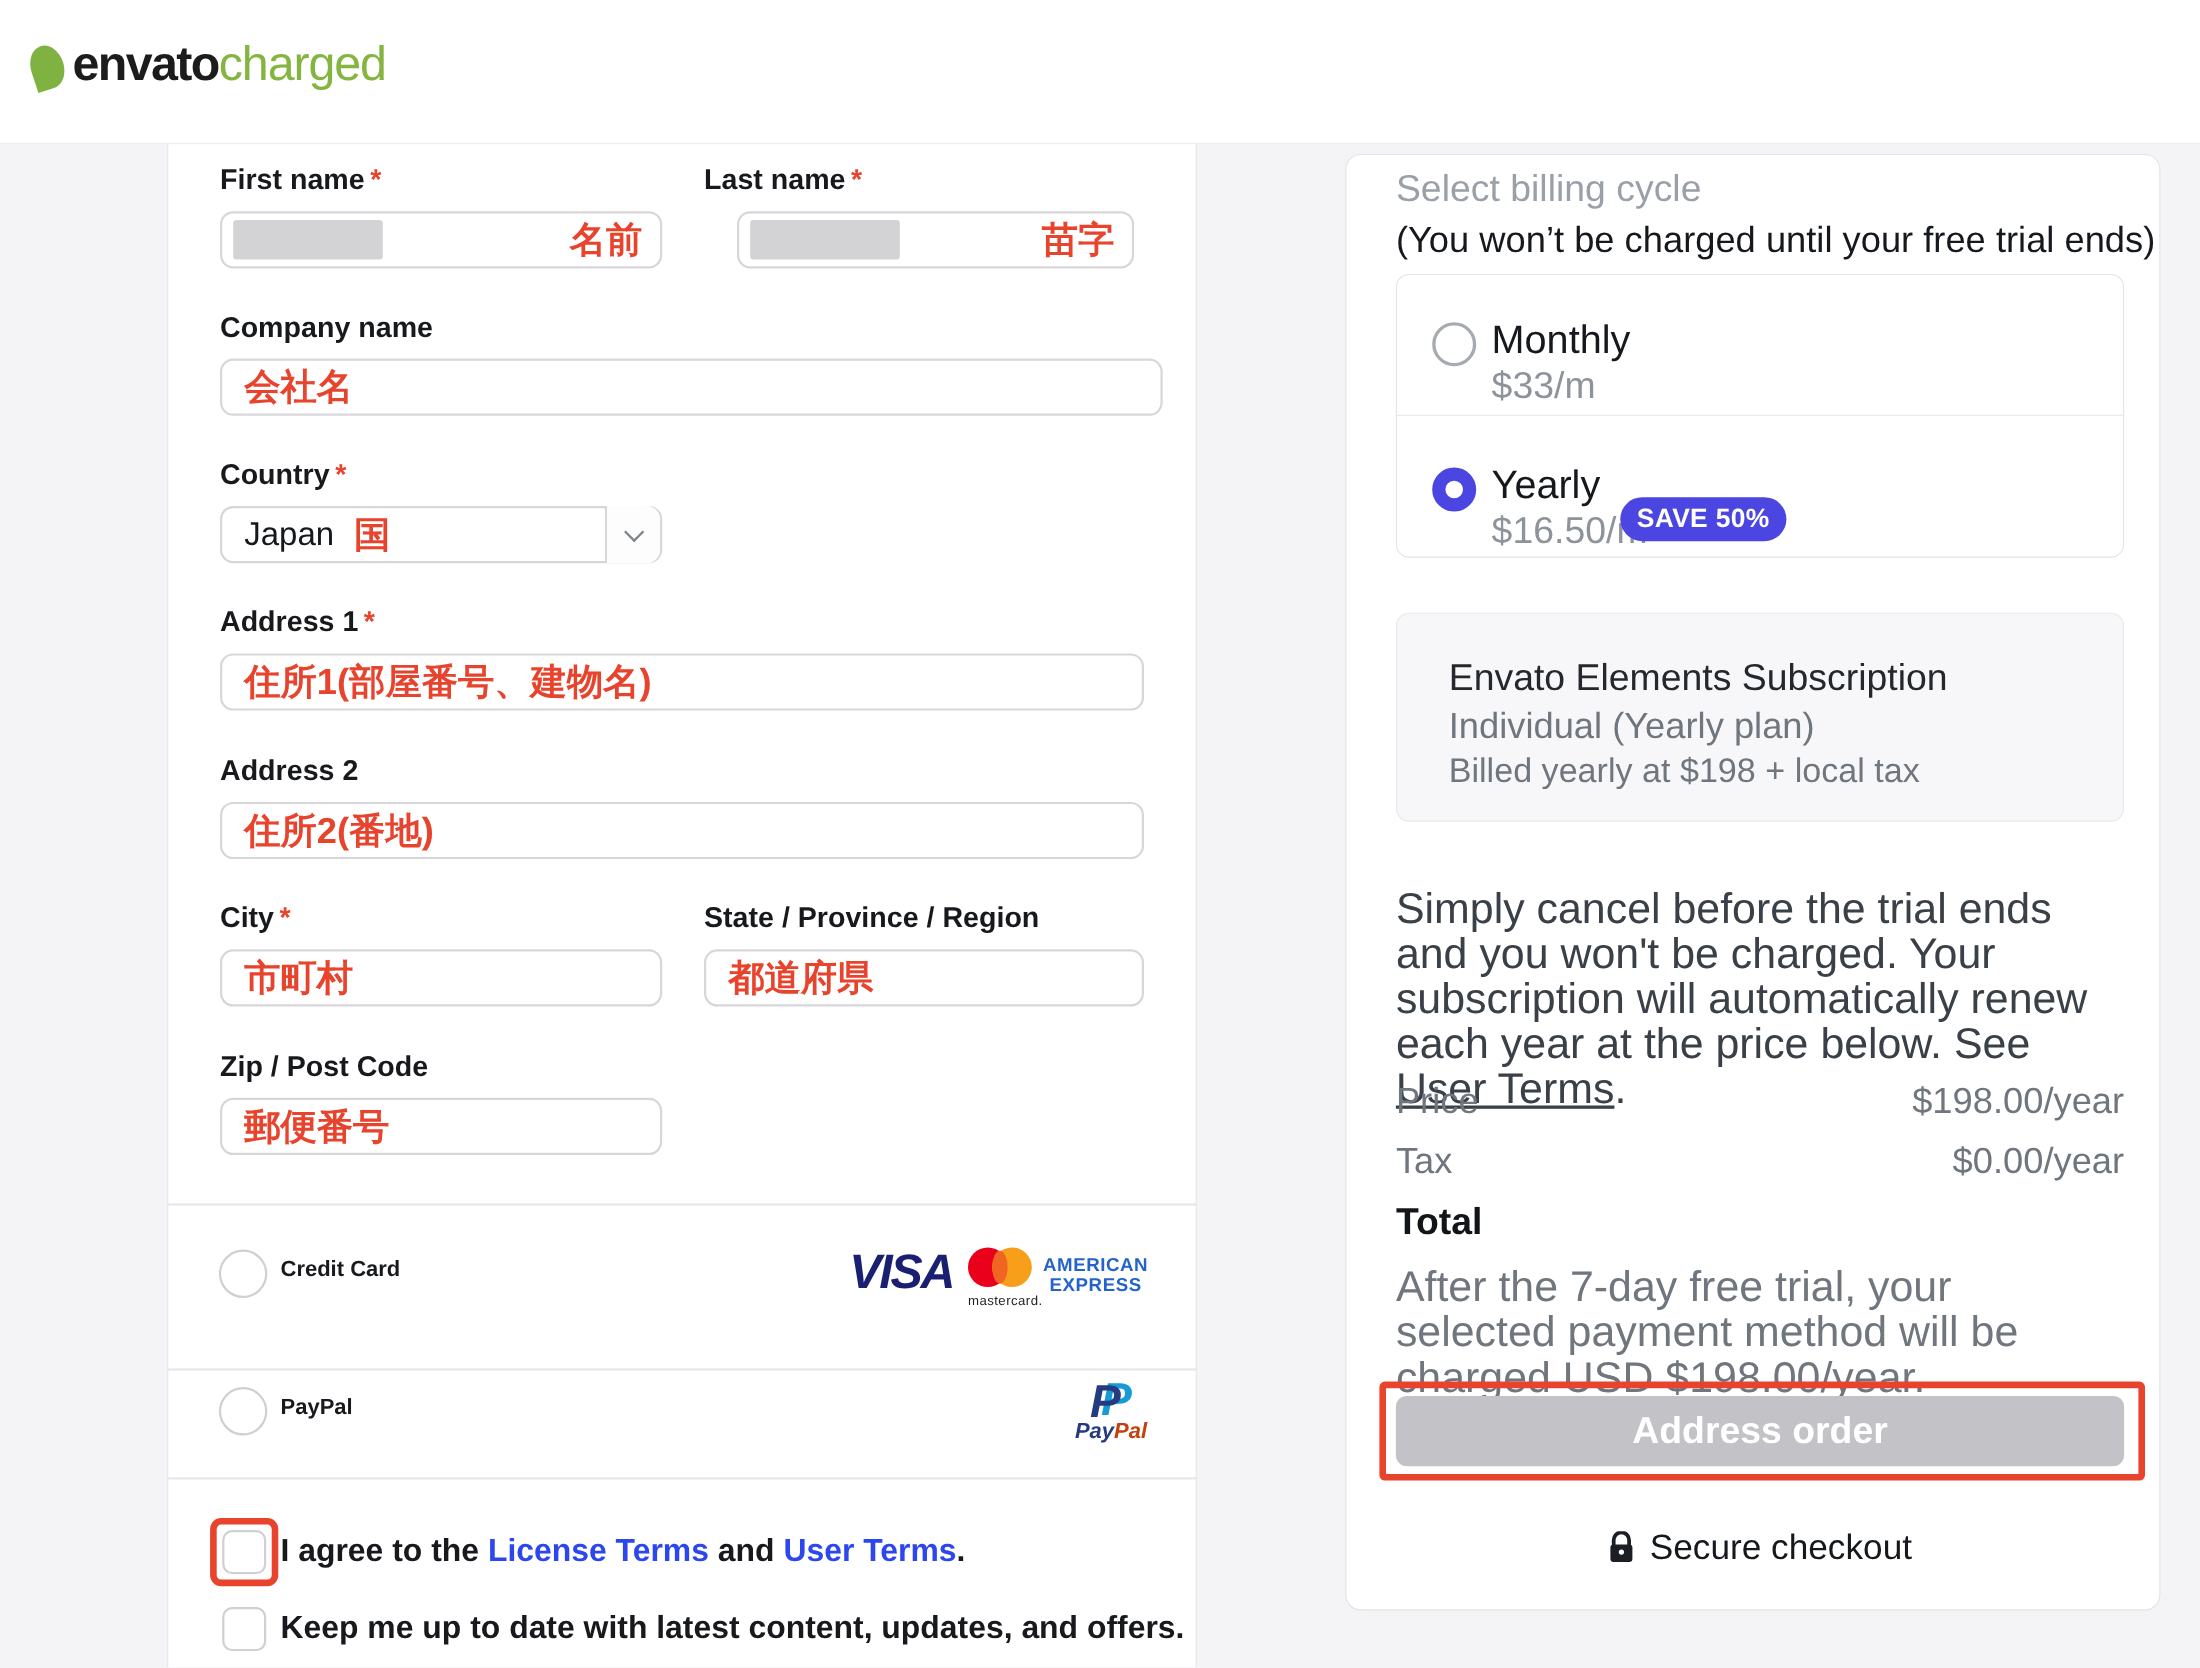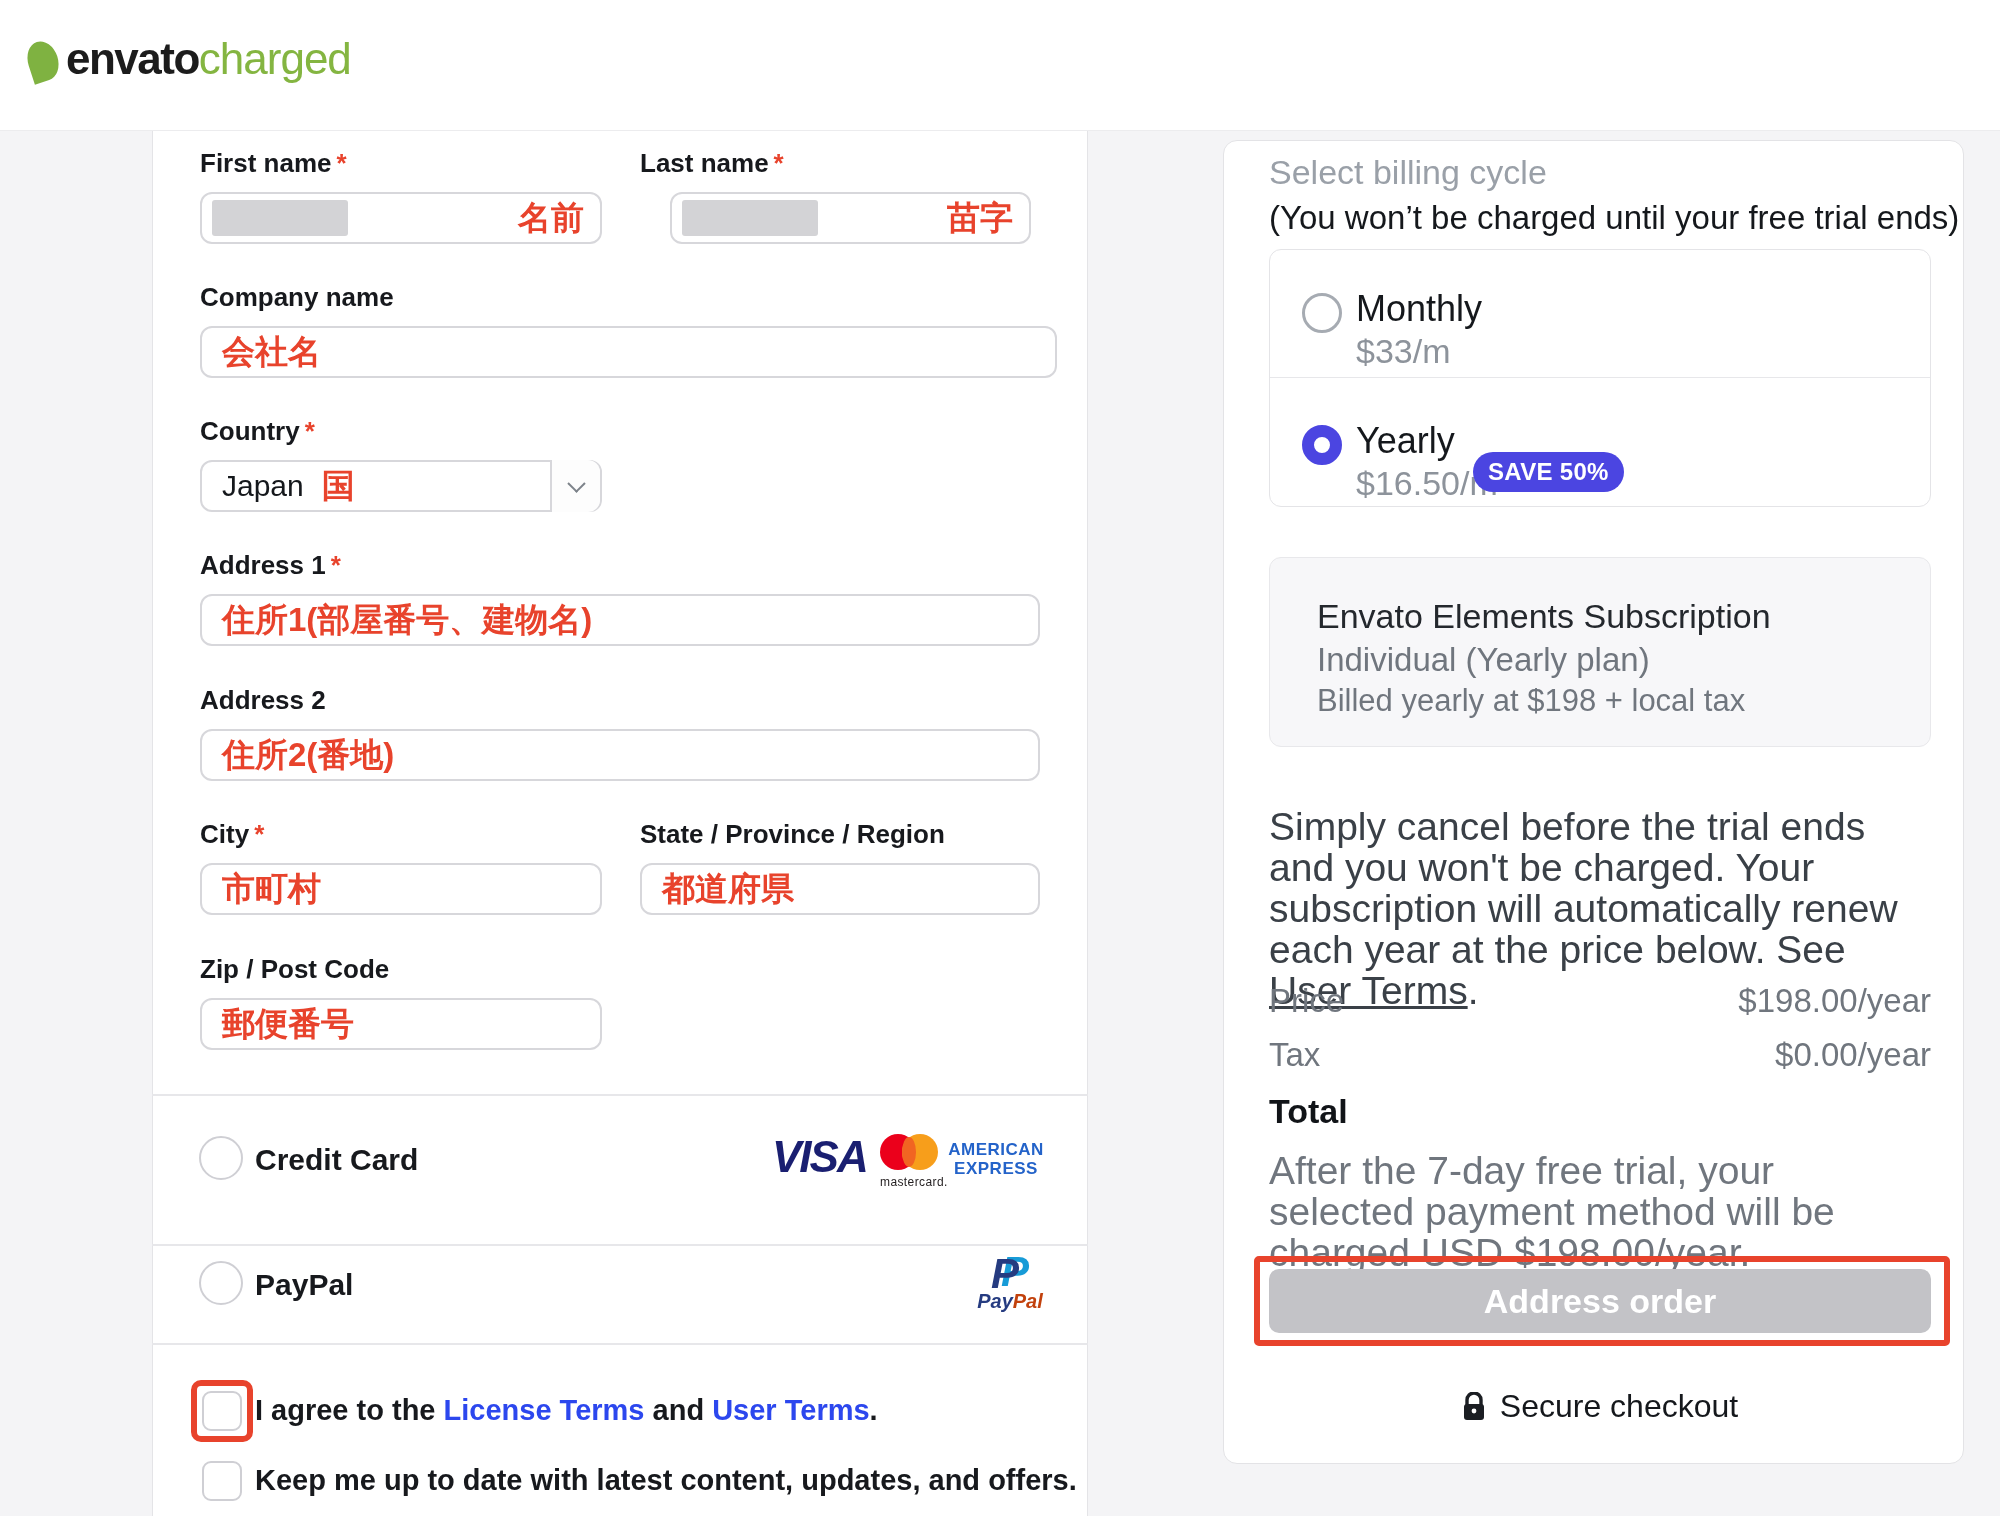--- a/index.html
+++ b/index.html
@@ -29,21 +29,21 @@
   .redact { width:136px; height:36px; background:#d3d3d6; border-radius:3px; margin-left:-10px; }
   .jp-right { position:absolute; right:16px; }
   .select-caret-box { position:absolute; right:0; top:-2px; width:50px; height:52px; border-left:2px solid #d7d7db;
     border-radius:0 12px 12px 0; display:flex; align-items:center; justify-content:center; background:#fdfdfd; }
   .caret { width:13px; height:13px; border-right:2px solid #7d838a; border-bottom:2px solid #7d838a;
     transform:rotate(45deg) translate(-2px,-2px); }
 
   .hr { position:absolute; left:152px; width:936px; height:2px; background:#e7e7ea; }
 
   .radio { position:absolute; width:44px; height:44px; border-radius:50%; border:2px solid #cfcfd4; background:#fff; }
-  .pay-label { position:absolute; font-size:30px; font-weight:700; color:#17191d; }
+  .pay-label { position:absolute; font-size:20px; font-weight:700; color:#17191d; }
 
   
   .visa { position:absolute; font-size:44px; font-weight:700; font-style:italic; color:#1a1f71; letter-spacing:-2px; }
   .mc { position:absolute; width:58px; text-align:center; }
   .mc-circles { position:relative; height:38px; width:58px; margin:0 auto; }
   .mc-c { position:absolute; width:36px; height:36px; border-radius:50%; top:0; }
   .mc-red { left:0; background:#eb001b; }
   .mc-or { left:22px; background:#f79e1b; }
   .mc-mid { position:absolute; left:22px; top:3px; width:14px; height:30px; background:#f16522; border-radius:50%/50%; }
   .mc-text { font-size:12px; color:#231f20; letter-spacing:.4px; margin-top:3px; }

